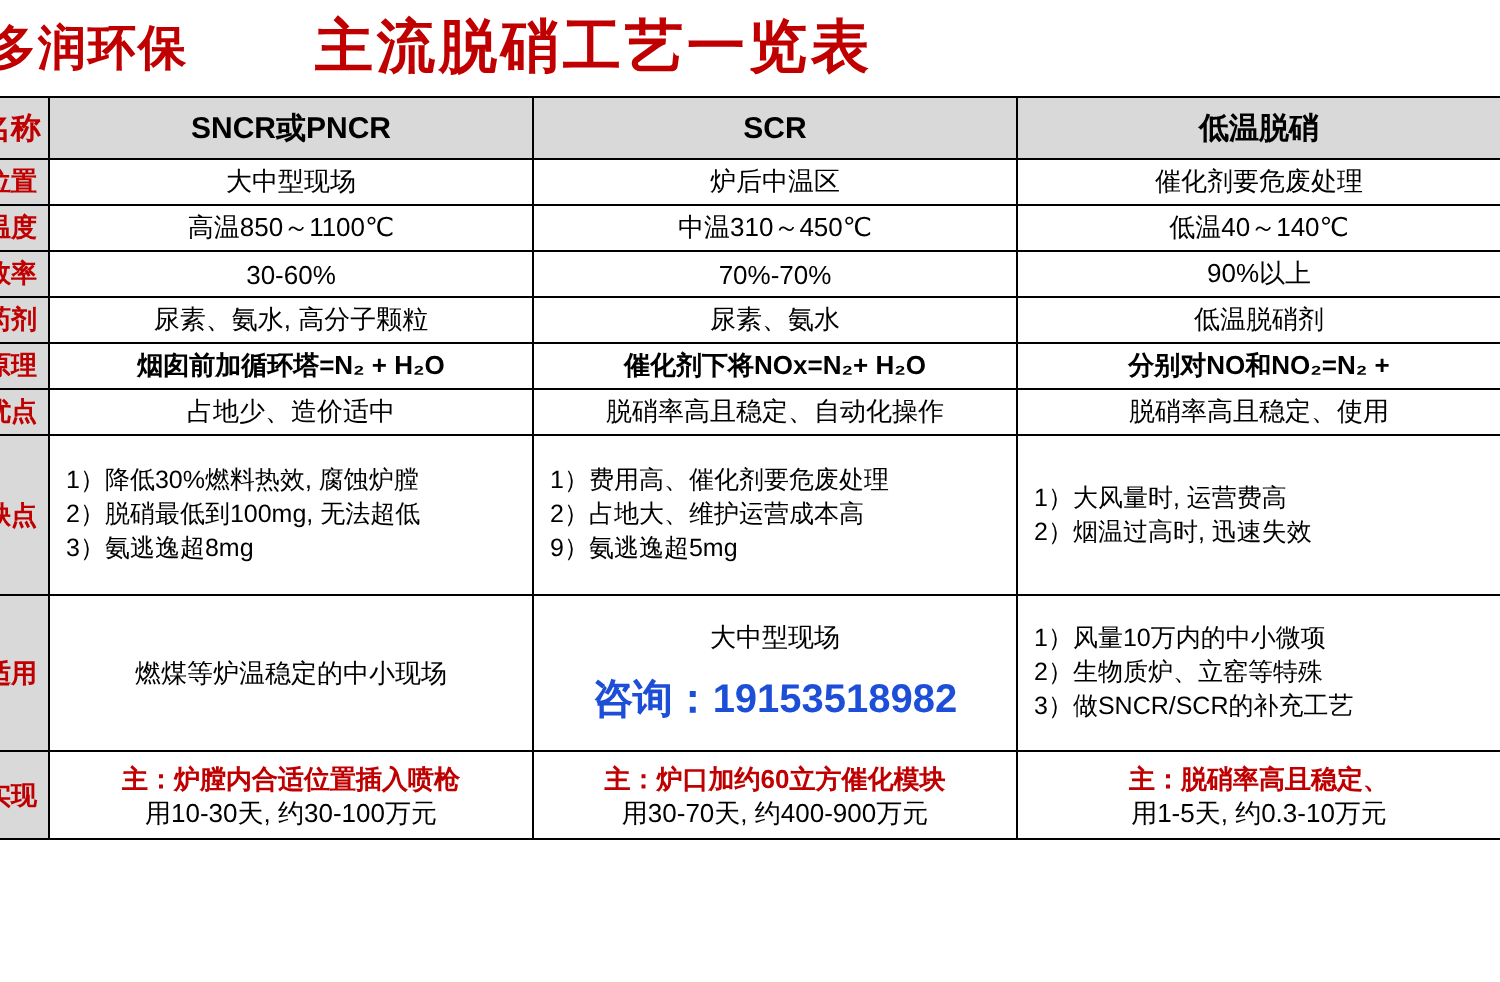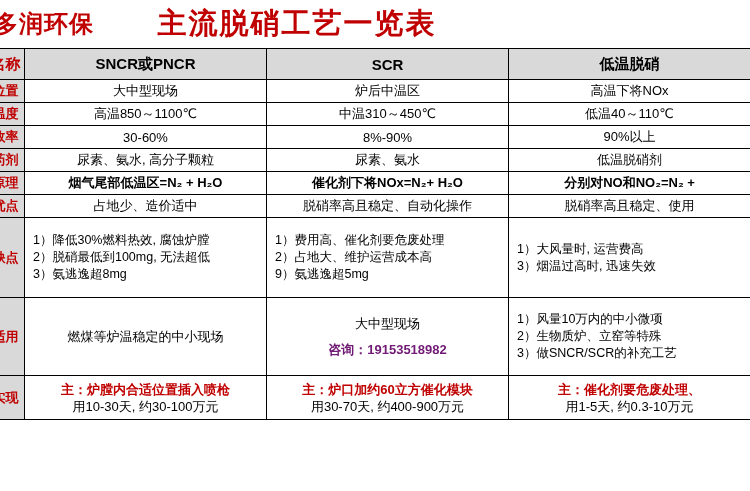--- a/index.html
+++ b/index.html
@@ -59,21 +59,21 @@
   .ctr{text-align:center;}
   .red{color:#c00000;}
   .bold{font-weight:bold;}
   ol.l{
     margin:0;padding:0 0 0 4px;list-style:none;
   }
   ol.l li{
     font-size:12.5px;line-height:17px;white-space:nowrap;
   }
   .phone{
-    text-align:center;font-weight:bold;color:#701a75;font-size:13px;
+    text-align:center;font-weight:bold;color:#1d4ed8;font-size:20px;
     margin-top:8px;
   }
   .cell-lines div{line-height:17px;}
 </style>
 </head>
 <body>
 
 <div class="page">
 
   <div class="logo">多润环保</div>
@@ -91,47 +91,47 @@
         <td class="rowlabel">名称</td>
         <td>SNCR或PNCR</td>
         <td>SCR</td>
         <td>低温脱硝</td>
       </tr>
 
       <tr>
         <td class="rowlabel">位置</td>
         <td class="ctr">大中型现场</td>
         <td class="ctr">炉后中温区</td>
-        <td class="ctr">高温下将NOx</td>
+        <td class="ctr">催化剂要危废处理</td>
       </tr>
 
       <tr>
         <td class="rowlabel">温度</td>
         <td class="ctr">高温850～1100℃</td>
         <td class="ctr">中温310～450℃</td>
-        <td class="ctr">低温40～110℃</td>
+        <td class="ctr">低温40～140℃</td>
       </tr>
 
       <tr>
         <td class="rowlabel">效率</td>
         <td class="ctr">30-60%</td>
-        <td class="ctr">8%-90%</td>
+        <td class="ctr">70%-70%</td>
         <td class="ctr">90%以上</td>
       </tr>
 
       <tr>
         <td class="rowlabel">药剂</td>
         <td class="ctr">尿素、氨水, 高分子颗粒</td>
         <td class="ctr">尿素、氨水</td>
         <td class="ctr">低温脱硝剂</td>
       </tr>
 
       <tr>
         <td class="rowlabel">原理</td>
-        <td class="ctr bold">烟气尾部低温区=N₂ + H₂O</td>
+        <td class="ctr bold">烟囱前加循环塔=N₂ + H₂O</td>
         <td class="ctr bold">催化剂下将NOx=N₂+ H₂O</td>
         <td class="ctr bold">分别对NO和NO₂=N₂ +</td>
       </tr>
 
       <tr>
         <td class="rowlabel">优点</td>
         <td class="ctr">占地少、造价适中</td>
         <td class="ctr">脱硝率高且稳定、自动化操作</td>
         <td class="ctr">脱硝率高且稳定、使用</td>
       </tr>
@@ -148,21 +148,21 @@
         <td>
           <ol class="l">
             <li>1）费用高、催化剂要危废处理</li>
             <li>2）占地大、维护运营成本高</li>
             <li>9）氨逃逸超5mg</li>
           </ol>
         </td>
         <td>
           <ol class="l">
             <li>1）大风量时, 运营费高</li>
-            <li>3）烟温过高时, 迅速失效</li>
+            <li>2）烟温过高时, 迅速失效</li>
           </ol>
         </td>
       </tr>
 
       <tr style="height:78px">
         <td class="rowlabel">适用</td>
         <td class="ctr">燃煤等炉温稳定的中小现场</td>
         <td class="ctr">
           <div>大中型现场</div>
           <div class="phone">咨询：19153518982</div>
@@ -180,19 +180,19 @@
         <td class="rowlabel">实现</td>
         <td class="ctr cell-lines">
           <div class="red bold">主：炉膛内合适位置插入喷枪</div>
           <div>用10-30天, 约30-100万元</div>
         </td>
         <td class="ctr cell-lines">
           <div class="red bold">主：炉口加约60立方催化模块</div>
           <div>用30-70天, 约400-900万元</div>
         </td>
         <td class="ctr cell-lines">
-          <div class="red bold">主：催化剂要危废处理、</div>
+          <div class="red bold">主：脱硝率高且稳定、</div>
           <div>用1-5天, 约0.3-10万元</div>
         </td>
       </tr>
     </tbody>
   </table>
 </div>
 
 </body></html>

